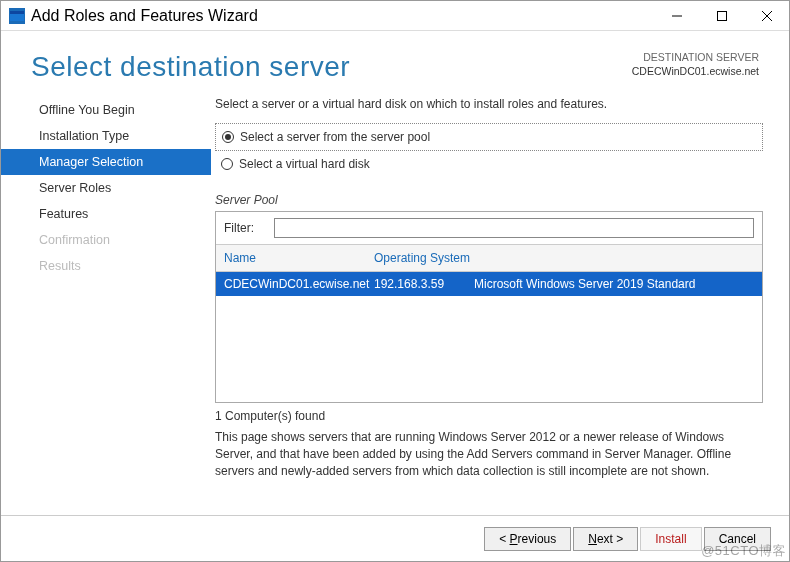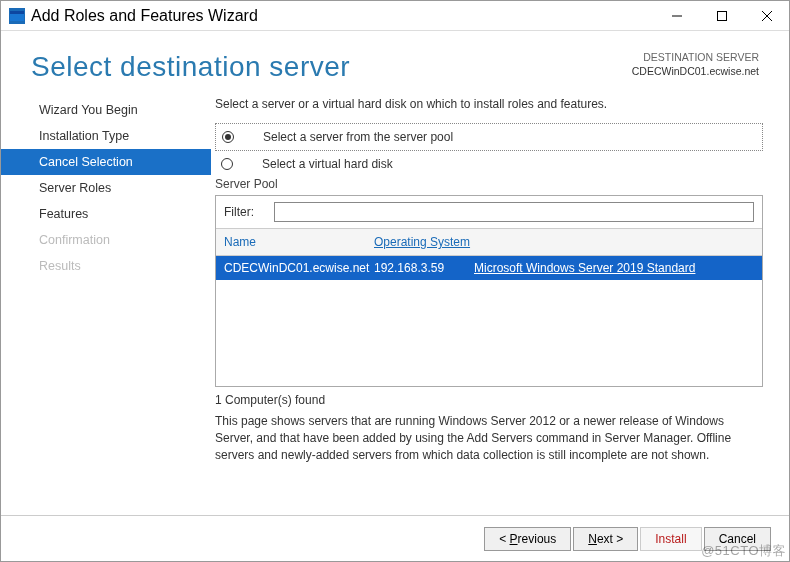--- a/index.html
+++ b/index.html
@@ -25,40 +25,40 @@
 .columns { flex: 1; display: flex; padding: 0 0 0 0; }
 .nav { width: 210px; padding-top: 4px; }
 .nav-item { font-size: 12.5px; padding: 6px 16px 6px 38px; color: #555; cursor: default; }
 .nav-item.enabled { color: #333; }
 .nav-item.selected { background: #1a70c7; color: #fff; }
 .nav-item.disabled { color: #bbb; }
 
 .content { flex: 1; padding: 4px 26px 0 4px; display: flex; flex-direction: column; font-size: 12px; color: #333; }
 .instruction { margin-bottom: 12px; }
 .radio-group { border: 1px dotted #888; padding: 4px 6px; }
-.radio-row { display: flex; align-items: center; padding: 2px 0; cursor: default; gap: 23px; }
+.radio-row { display: flex; align-items: center; padding: 2px 0; cursor: default; }
 .radio-row .radio { width: 12px; height: 12px; border: 1px solid #333; border-radius: 50%; margin-right: 6px; display: flex; align-items: center; justify-content: center; }
 .radio-row .radio.checked::after { content: ""; width: 6px; height: 6px; background: #333; border-radius: 50%; }
 .radio-group2 { padding: 4px 6px; }
 
-.pool-label { margin-top: 0; margin-bottom: 4px; color: #444; }
+.pool-label { margin-top: 16px; margin-bottom: 4px; color: #444; font-style: italic; }
 .pool-box { border: 1px solid #aaa; }
 .filter-row { display: flex; align-items: center; padding: 6px 8px; border-bottom: 1px solid #ccc; }
 .filter-row label { margin-right: 20px; }
 .filter-row input { flex: 1; border: 1px solid #888; height: 20px; font-size: 12px; padding: 0 4px; }
 
 .table-head { display: flex; background: #f5f5f5; border-bottom: 1px solid #ccc; }
 .table-head .col { padding: 6px 8px; color: #1a6bb8; font-size: 12px; border-right: 0px solid #ddd; }
 .table-body { height: 130px; overflow: auto; background: #fff; }
 .table-row { display: flex; }
 .table-row.selected { background: #1464c8; color: #fff; }
 .table-row .cell { padding: 5px 8px; font-size: 12px; }
 .col-name { width: 150px; }
 .col-ip { width: 100px; }
-.col-os { flex: 1; text-decoration: underline; }
+.col-os { flex: 1; }
 
 .count-found { margin-top: 6px; }
 .footnote { margin-top: 6px; line-height: 1.4; }
 
 .footer { height: 46px; border-top: 1px solid #ccc; display: flex; align-items: center; justify-content: flex-end; padding: 0 18px; gap: 2px; }
 .footer button { font-size: 12px; height: 24px; padding: 0 14px; background: #f0f0f0; border: 1px solid #999; cursor: pointer; }
 .footer button:disabled { color: #b91c1c; border-color: #ccc; background: #f7f7f7; cursor: default; }
 .underline-letter { text-decoration: underline; }
 
 .watermark { position: absolute; right: 4px; bottom: 2px; font-size: 13px; color: rgba(0,0,0,0.35); letter-spacing: 0.5px; pointer-events: none; }
@@ -98,23 +98,23 @@
   <div class="header-row">
     <div class="page-title">Select destination server</div>
     <div class="dest-box">
       <div class="label">DESTINATION SERVER</div>
       <div class="val">CDECWinDC01.ecwise.net</div>
     </div>
   </div>
 
   <div class="columns">
     <div class="nav">
-      <div class="nav-item enabled">Wizard You Begin</div>
+      <div class="nav-item enabled">Offline You Begin</div>
       <div class="nav-item enabled">Installation Type</div>
-      <div class="nav-item selected">Cancel Selection</div>
+      <div class="nav-item selected">Manager Selection</div>
       <div class="nav-item enabled">Server Roles</div>
       <div class="nav-item enabled">Features</div>
       <div class="nav-item disabled">Confirmation</div>
       <div class="nav-item disabled">Results</div>
     </div>
 
     <div class="content">
       <div class="instruction">Select a server or a virtual hard disk on which to install roles and features.</div>
 
       <div class="radio-group">

